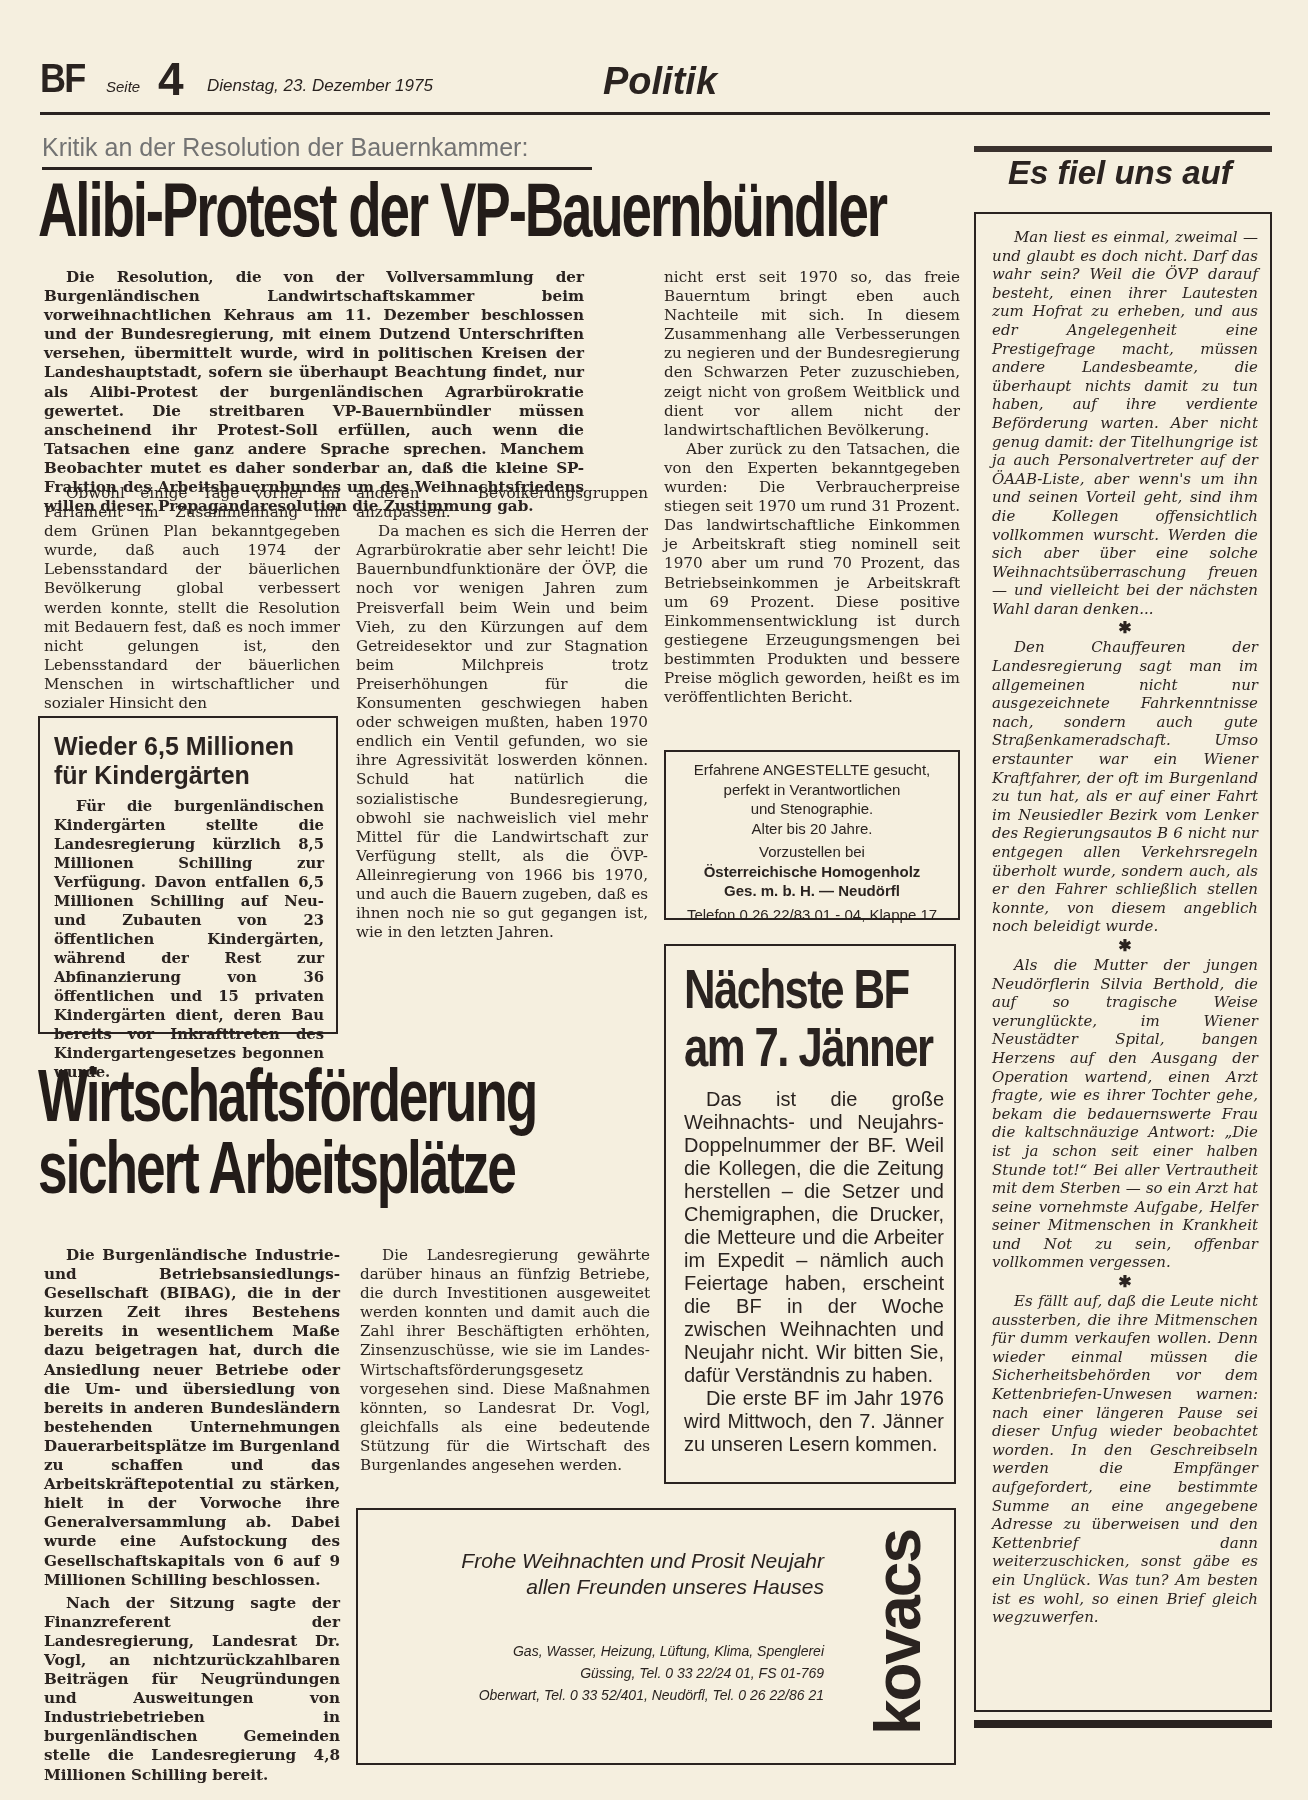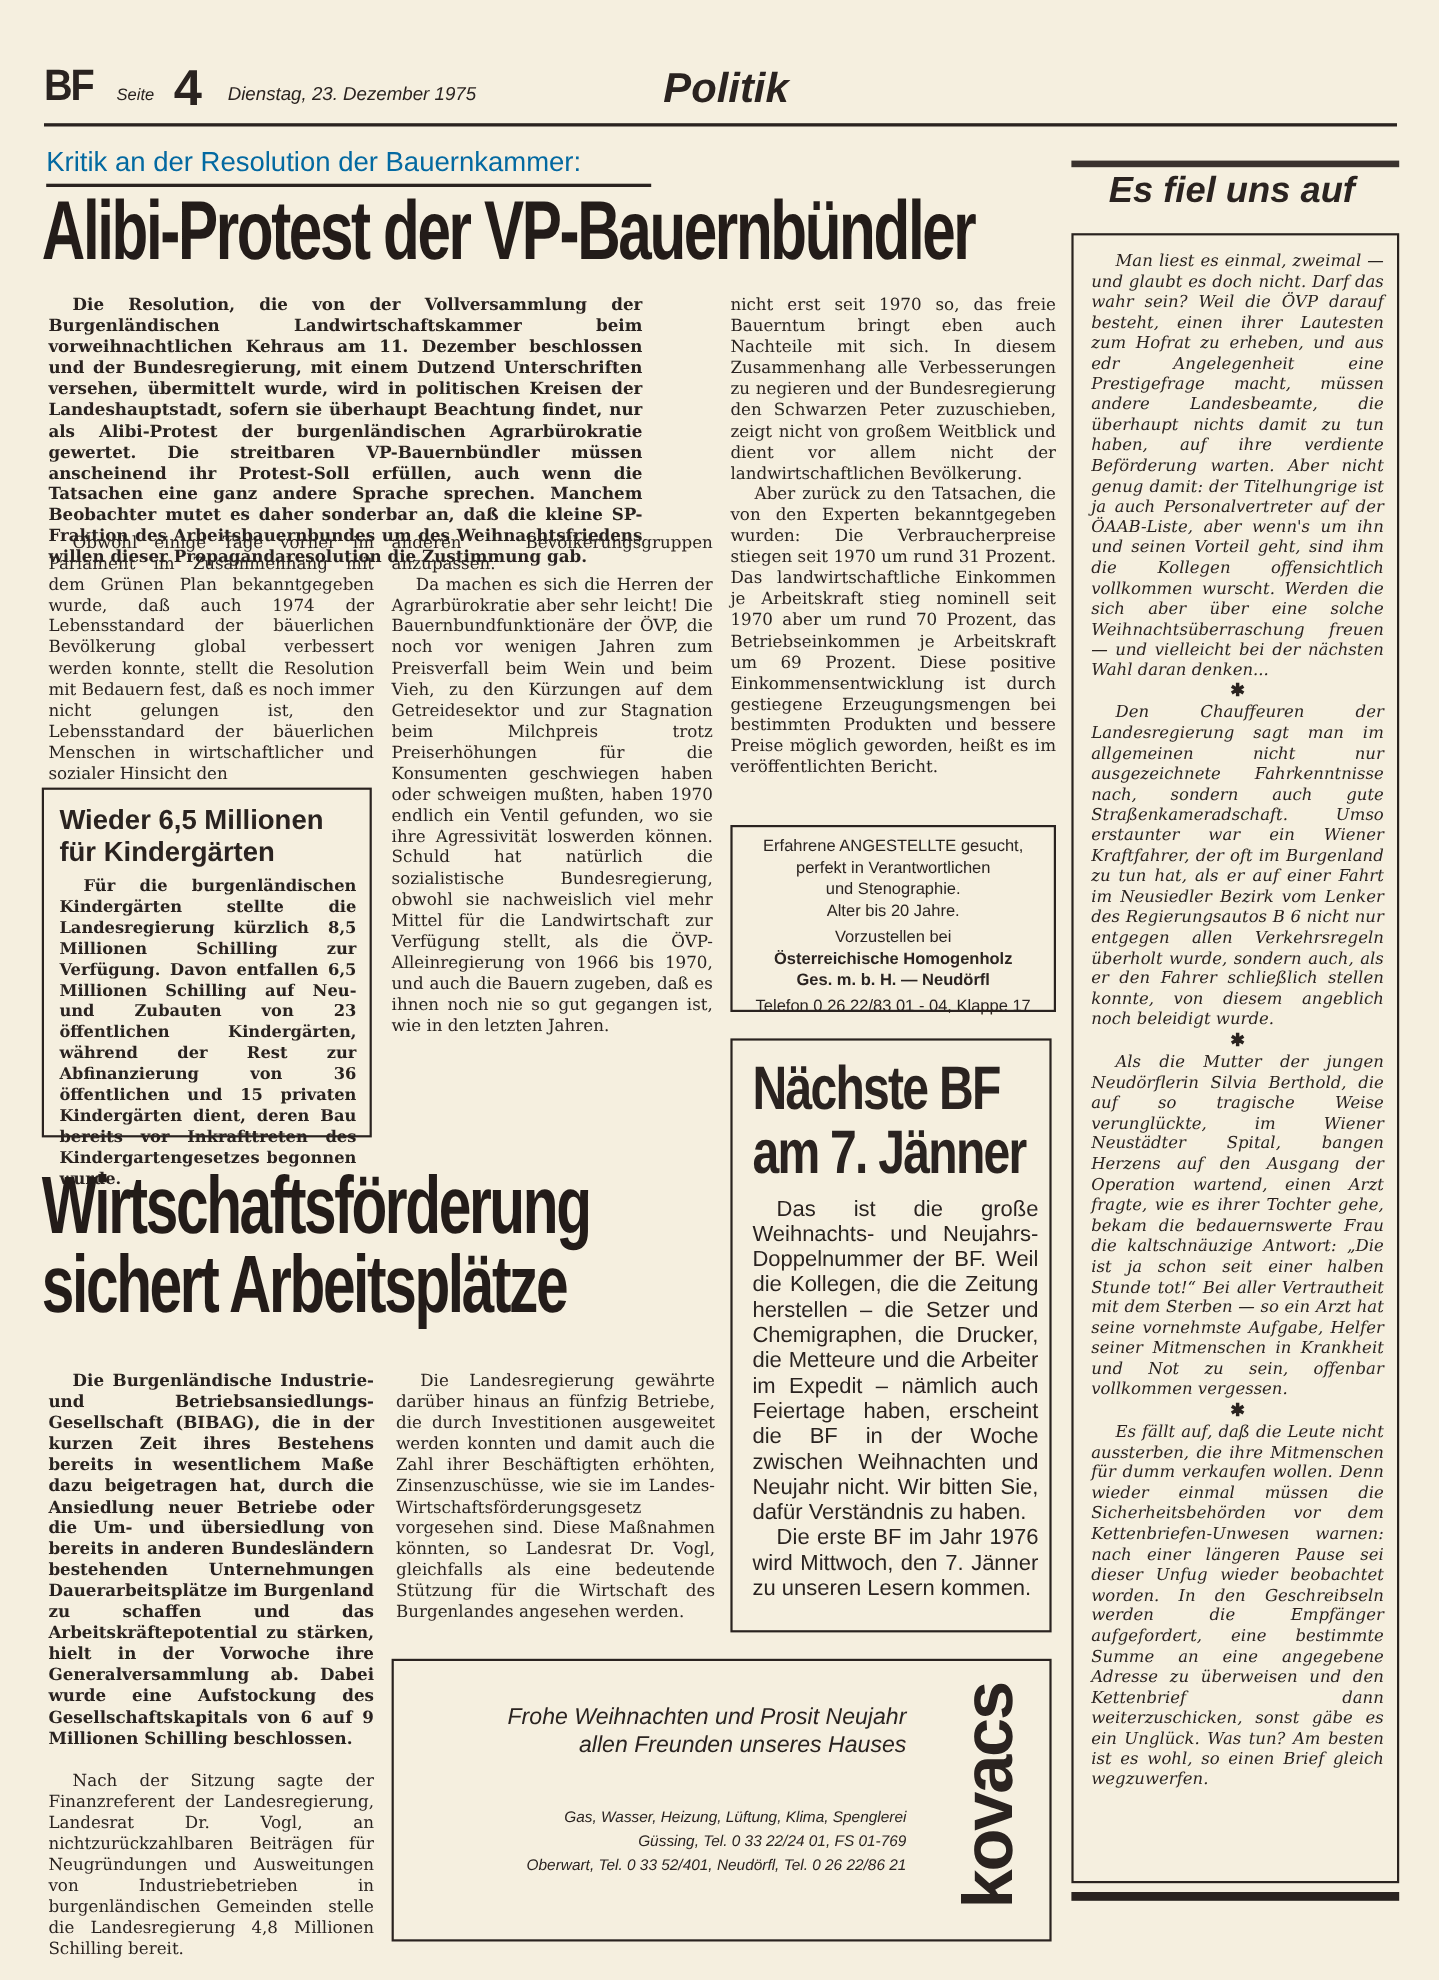--- a/index.html
+++ b/index.html
@@ -12,21 +12,21 @@
   }
   .abs { position:absolute; }
   
   .mast-bf { left:40px; top:56px; font-family:"Liberation Sans", sans-serif; font-weight:bold; font-size:40px; letter-spacing:-2px; transform:scaleX(0.9); transform-origin:left; }
   .mast-seite { left:106px; top:78px; font-family:Liberation Sans, sans-serif; font-style:italic; font-size:15px; }
   .mast-num { left:158px; top:52px; font-family:"Liberation Sans", sans-serif; font-weight:bold; font-size:46px; }
   .mast-date { left:207px; top:76px; font-family:"Liberation Sans", sans-serif; font-style:italic; font-size:17px; }
   .mast-section { left:603px; top:60px; font-family:"Liberation Sans", sans-serif; font-style:italic; font-weight:bold; font-size:38px; }
   .mast-rule { left:40px; top:112px; width:1230px; height:3px; background:#2a2320; }
 
-  .kicker { left:42px; top:133px; font-family:"Liberation Sans", sans-serif; font-size:25px; color:#0369a1; }
+  .kicker { left:42px; top:133px; font-family:"Liberation Sans", sans-serif; font-size:25px; color:#737373; }
   .kicker-rule { left:42px; top:167px; width:550px; height:3px; background:#2a2320; }
 
   .headline1 {
     left:38px; top:172px; font-family:"Liberation Sans", sans-serif; font-weight:bold;
     font-size:76px; letter-spacing:-3px; line-height:1; color:#231c19;
     transform:scaleX(0.72); transform-origin:left top; white-space:nowrap;
   }
   .col { text-align:justify; font-size:15.2px; line-height:19.1px; hyphens:manual; }
   .col p { margin:0; text-indent:22px; }
   .col p.noindent { text-indent:0; }
@@ -120,21 +120,21 @@
     <p>Die erste BF im Jahr 1976 wird Mittwoch, den 7. Jänner zu unseren Lesern kommen.</p>
   </div>
 </div>
 
 <div class="abs headline2">
   <div>Wirtschaftsförderung</div>
   <div>sichert Arbeitsplätze</div>
 </div>
 <div class="abs col c4">
   <p>Die Burgenländische Industrie- und Betriebsansiedlungs-Gesellschaft (BIBAG), die in der kurzen Zeit ihres Bestehens bereits in wesentlichem Maße dazu beigetragen hat, durch die Ansiedlung neuer Betriebe oder die Um- und übersiedlung von bereits in anderen Bundesländern bestehenden Unternehmungen Dauerarbeitsplätze im Burgenland zu schaffen und das Arbeitskräftepotential zu stärken, hielt in der Vorwoche ihre Generalversammlung ab. Dabei wurde eine Aufstockung des Gesellschaftskapitals von 6 auf 9 Millionen Schilling beschlossen.</p>
-  <p style="font-weight:normal;margin-top:20px">Nach der Sitzung sagte der Finanzreferent der Landesregierung, Landesrat Dr. Vogl, an nichtzurückzahlbaren Beiträgen für Neugründungen und Ausweitungen von Industriebetrieben in burgenländischen Gemeinden stelle die Landesregierung 4,8 Millionen Schilling bereit.</p>
+  <p style="font-weight:bold;margin-top:4px">Nach der Sitzung sagte der Finanzreferent der Landesregierung, Landesrat Dr. Vogl, an nichtzurückzahlbaren Beiträgen für Neugründungen und Ausweitungen von Industriebetrieben in burgenländischen Gemeinden stelle die Landesregierung 4,8 Millionen Schilling bereit.</p>
 </div>
 <div class="abs col c5">
   <p>Die Landesregierung gewährte darüber hinaus an fünfzig Betriebe, die durch Investitionen ausgeweitet werden konnten und damit auch die Zahl ihrer Beschäftigten erhöhten, Zinsenzuschüsse, wie sie im Landes-Wirtschaftsförderungsgesetz vorgesehen sind. Diese Maßnahmen könnten, so Landesrat Dr. Vogl, gleichfalls als eine bedeutende Stützung für die Wirtschaft des Burgenlandes angesehen werden.</p>
 </div>
 
 <div class="abs ad-kovacs">
   <div class="greet">
     <div>Frohe Weihnachten und Prosit Neujahr</div>
     <div>allen Freunden unseres Hauses</div>
   </div>

